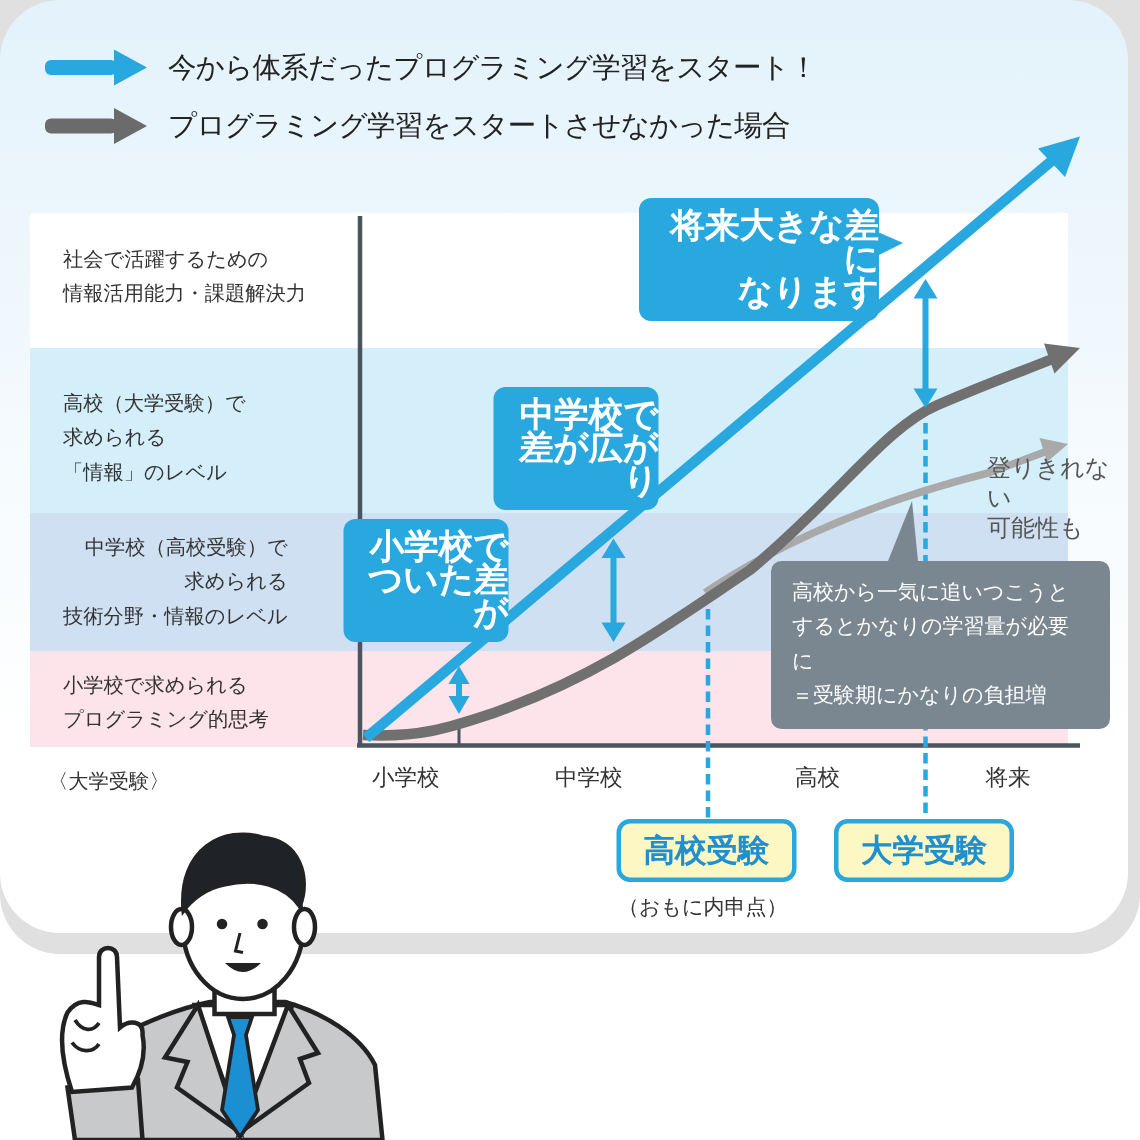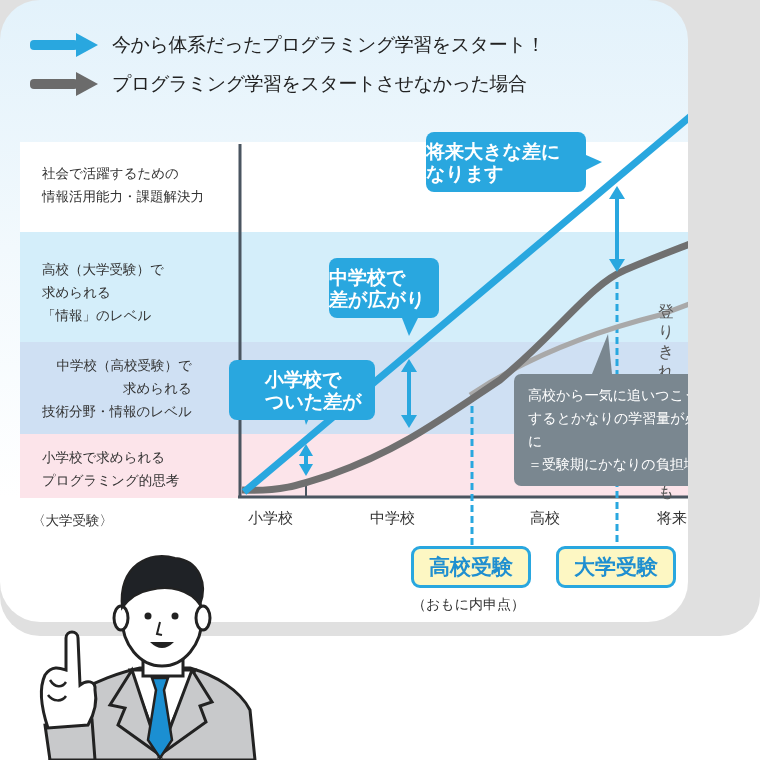--- a/index.html
+++ b/index.html
@@ -1,23 +1,23 @@
 <!DOCTYPE html>
 <html><head>
 <meta charset="utf-8">
 <style>
   html,body{margin:0;padding:0;}
   body{width:760px;height:760px;position:relative;overflow:hidden;background:#ffffff;font-family:"DejaVu Sans","Liberation Sans",sans-serif;color:#333;}
   .card-shadow{position:absolute;left:0;top:0;width:760px;height:636px;background:#e0e0e0;border-radius:0 0 40px 40px;}
-  .card{position:absolute;left:0;top:0;width:688px;height:622px;border-radius:40px 40px 40px 40px;background:linear-gradient(180deg,#e3f2fb 0%,#f2f9fd 40%,#ffffff 80%);overflow:hidden;}
+  .card{position:absolute;left:0;top:0;width:752px;height:622px;border-radius:40px 40px 40px 40px;background:linear-gradient(180deg,#e3f2fb 0%,#f2f9fd 40%,#ffffff 80%);overflow:hidden;}
   .legend-row{position:absolute;left:30px;display:flex;align-items:center;gap:12px;font-size:19px;color:#222;white-space:nowrap;}
   .legend-row .txt{letter-spacing:-0.5px;}
   .band{position:absolute;left:20px;width:692px;}
   .band-label{position:absolute;left:42px;font-size:13.5px;line-height:23px;color:#333;white-space:pre-line;}
-  .bubble{position:absolute;background:#29a7df;color:#fff;border-radius:8px;font-size:19px;font-weight:bold;text-align:left;line-height:22px;padding:8px 0;white-space:pre-line;}
+  .bubble{position:absolute;background:#29a7df;color:#fff;border-radius:8px;font-size:23px;font-weight:bold;text-align:right;line-height:22px;padding:8px 0;white-space:pre-line;}
   .gray-bubble{position:absolute;background:#7a8790;color:#ffffff;border-radius:7px;font-size:14px;line-height:23px;padding:10px 14px;white-space:pre-line;}
   .xlabel{position:absolute;top:509px;font-size:15px;color:#333;}
   .exam{position:absolute;top:546px;height:42px;border:3px solid #29a7df;border-radius:9px;background:#fdf7c3;color:#1f8fd0;font-size:21px;font-weight:bold;display:flex;align-items:center;justify-content:center;box-sizing:border-box;}
   svg{position:absolute;left:0;top:0;}
 </style>
 </head>
 <body>
 
 <div class="card-shadow"></div>
 <div class="card">
@@ -84,21 +84,21 @@
       <polygon points="617,186 609,199 625,199" stroke="none"></polygon>
       <polygon points="617,272 609,259 625,259" stroke="none"></polygon>
     </g>
 
     <polygon points="300,403 316,403 306,425" fill="#29a7df"></polygon>
     <polygon points="402,318 418,318 409,336" fill="#29a7df"></polygon>
     <polygon points="586,155 586,170 602,162" fill="#29a7df"></polygon>
     <polygon points="592,374 612,374 608,334" fill="#7a8790"></polygon>
   </svg>
 
-  <div class="bubble" style="left:229px;top:360px;width:110px;padding-left:36px;">小学校で
+  <div class="bubble" style="left:229px;top:346px;width:110px;">小学校で
 ついた差が</div>
   <div class="bubble" style="left:329px;top:258px;width:110px;">中学校で
 差が広がり</div>
   <div class="bubble" style="left:426px;top:132px;width:160px;">将来大きな差に
 なります</div>
 
   <div style="position:absolute;left:658px;top:302px;font-size:16px;line-height:20px;color:#555;white-space:pre-line;">登りきれない
 可能性も</div>
 
   <div class="gray-bubble" style="left:514px;top:374px;width:198px;">高校から一気に追いつこうと

